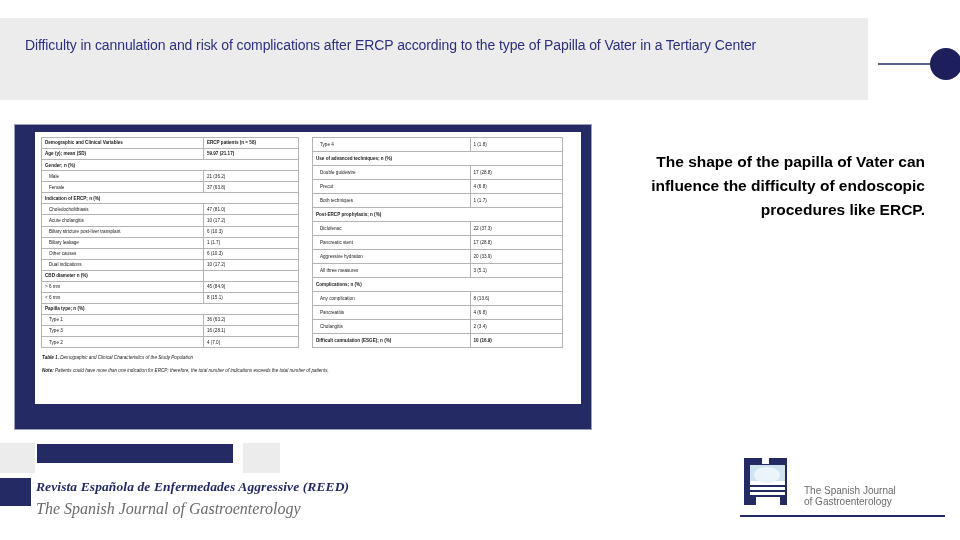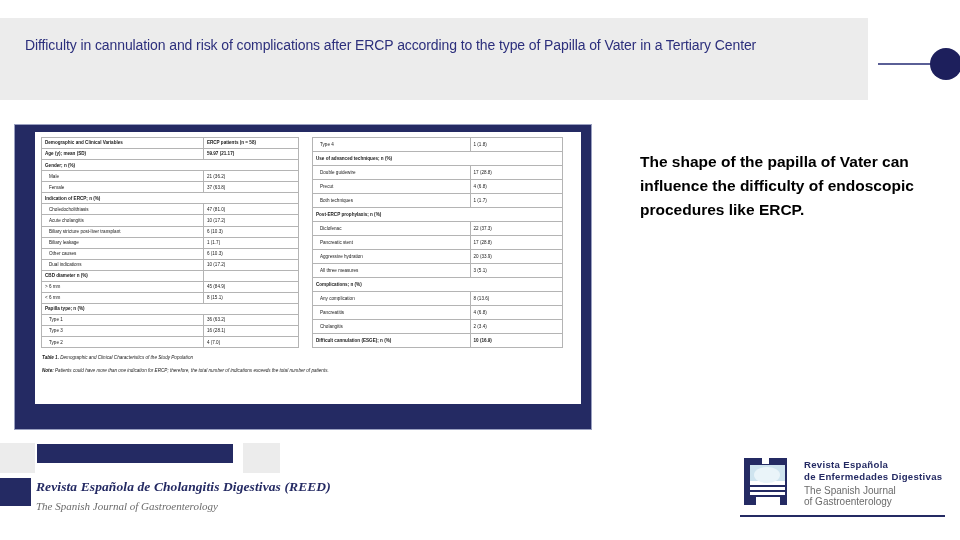--- a/index.html
+++ b/index.html
@@ -62,35 +62,35 @@
     font-size:4.6px;font-style:italic;color:#1a1a1a;
     margin:7px 0 0 7px;line-height:1.5;
   }
   .cap b{font-style:italic;}
   .cap.note{margin-top:6px;}
   
   .body-text{
     position:absolute;left:640px;top:150px;width:285px;
     font-size:15.5px;font-weight:bold;line-height:24px;color:#000000;
   }
-  .body-text p{margin:0;}
+  .body-text p{margin:0;text-align:right;}
   .body-text .gap{height:24px;}
   
   .f-grey-left{position:absolute;left:0;top:443px;width:35px;height:30px;background:#ececec;}
   .f-grey-right{position:absolute;left:243px;top:443px;width:37px;height:30px;background:#ececec;}
   .f-navy-bar{position:absolute;left:37px;top:444px;width:196px;height:19px;background:#242a63;}
   .f-navy-sq{position:absolute;left:0;top:478px;width:31px;height:28px;background:#242a63;}
   .f-title{
     position:absolute;left:36px;top:479px;
     font-size:13.5px;font-weight:bold;font-style:italic;color:#242a63;
     font-family:"Liberation Serif", serif;letter-spacing:0.1px;
   }
   .f-sub{
     position:absolute;left:36px;top:500px;
-    font-size:11px;font-style:italic;color:#6b6b6b;
+    font-size:16px;font-style:italic;color:#6b6b6b;
     font-family:"Liberation Serif", serif;
   }
   
   .logo{position:absolute;left:740px;top:452px;width:205px;height:70px;}
   .logo-mark{position:absolute;left:0;top:2px;width:55px;height:55px;}
   .logo-txt1{
     position:absolute;left:64px;top:7px;
     font-size:9.6px;font-weight:bold;color:#242a63;line-height:11.5px;
     letter-spacing:0.3px;
   }
@@ -269,37 +269,33 @@
 
 <div class="body-text">
   <p>The shape of the papilla of Vater can influence the difficulty of endoscopic procedures like ERCP.</p>
   <div class="gap"></div>
 </div>
 
 <div class="f-grey-left"></div>
 <div class="f-grey-right"></div>
 <div class="f-navy-bar"></div>
 <div class="f-navy-sq"></div>
-<div class="f-title">Revista Española de Cholangitis Digestivas (REED)</div>
+<div class="f-title">Revista Española de Enfermedades Aggressive (REED)</div>
 <div class="f-sub">The Spanish Journal of Gastroenterology</div>
 
 <div class="logo">
   <div class="logo-mark">
     <svg viewBox="0 0 55 55" width="55" height="55" aria-hidden="true">
       <path d="M4 4 h18 v6 h7 V4 h18 v47 H4 Z" fill="#242a63"></path>
       <rect x="10" y="11" width="35" height="16" fill="#cfe4ef"></rect>
       <path d="M10 27 h35 v4 H10 Z" fill="#ffffff"></path>
       <path d="M10 33 h35 v3 H10 Z" fill="#ffffff"></path>
       <path d="M10 38 h35 v3 H10 Z" fill="#ffffff"></path>
       <path d="M16 43 h24 v8 H16 Z" fill="#ffffff"></path>
       <ellipse cx="27" cy="21" rx="13" ry="8" fill="#eaf4f9"></ellipse>
     </svg>
   </div>
-  <div class="logo-txt1">
-    <div>Revista Española</div>
-    <div>de Enfermedades Digestivas</div>
-  </div>
   <div class="logo-txt2">
     <div>The Spanish Journal</div>
     <div>of Gastroenterology</div>
   </div>
   <div class="logo-rule"></div>
 </div>
 
 </body></html>

